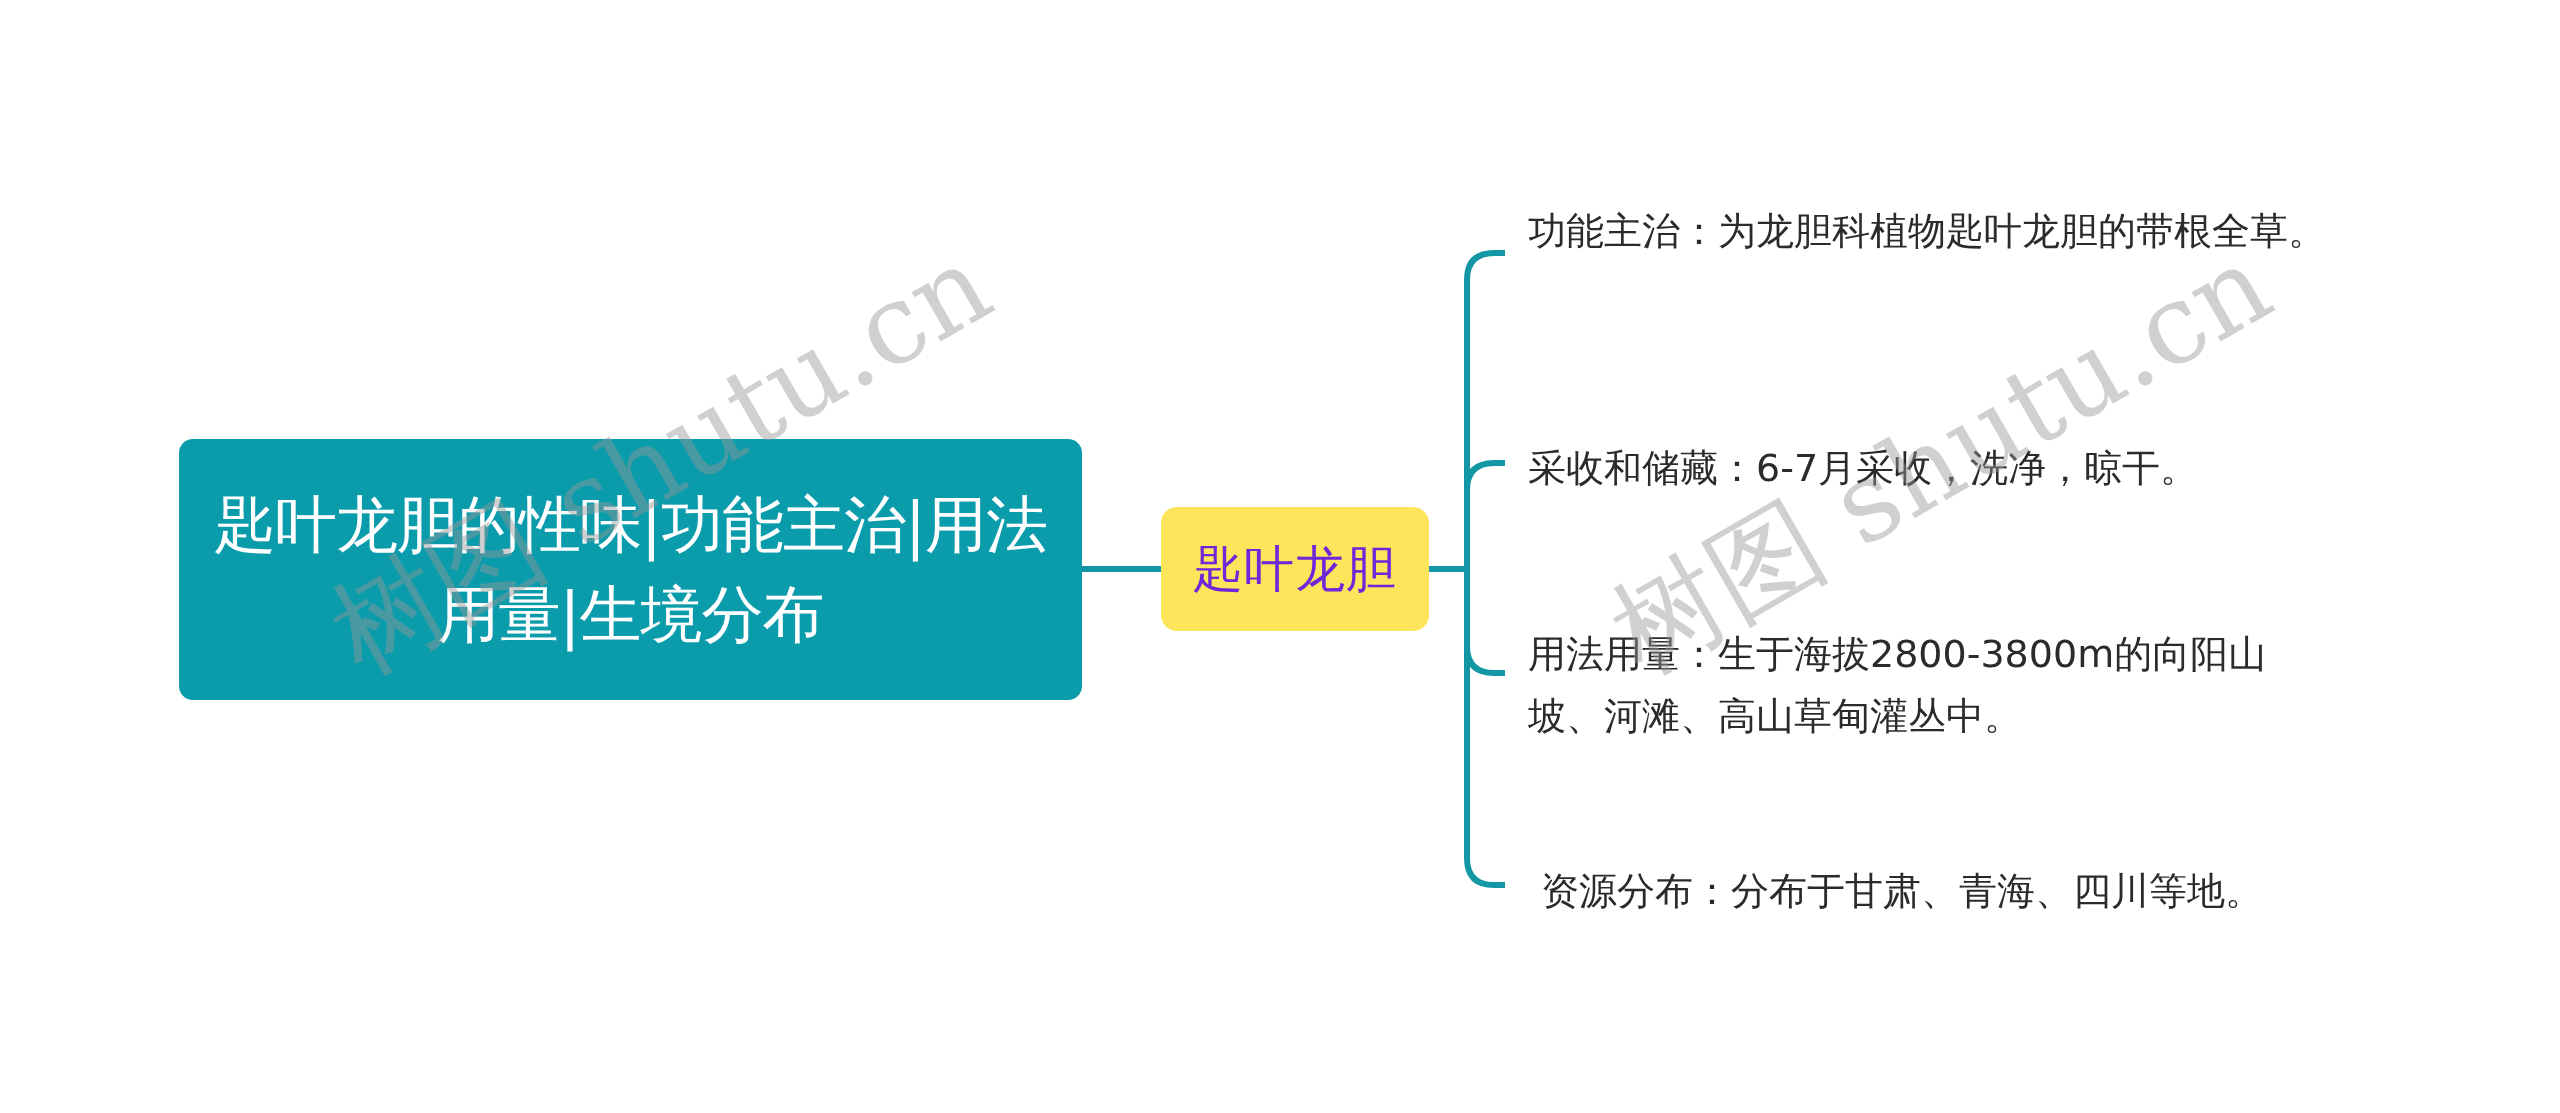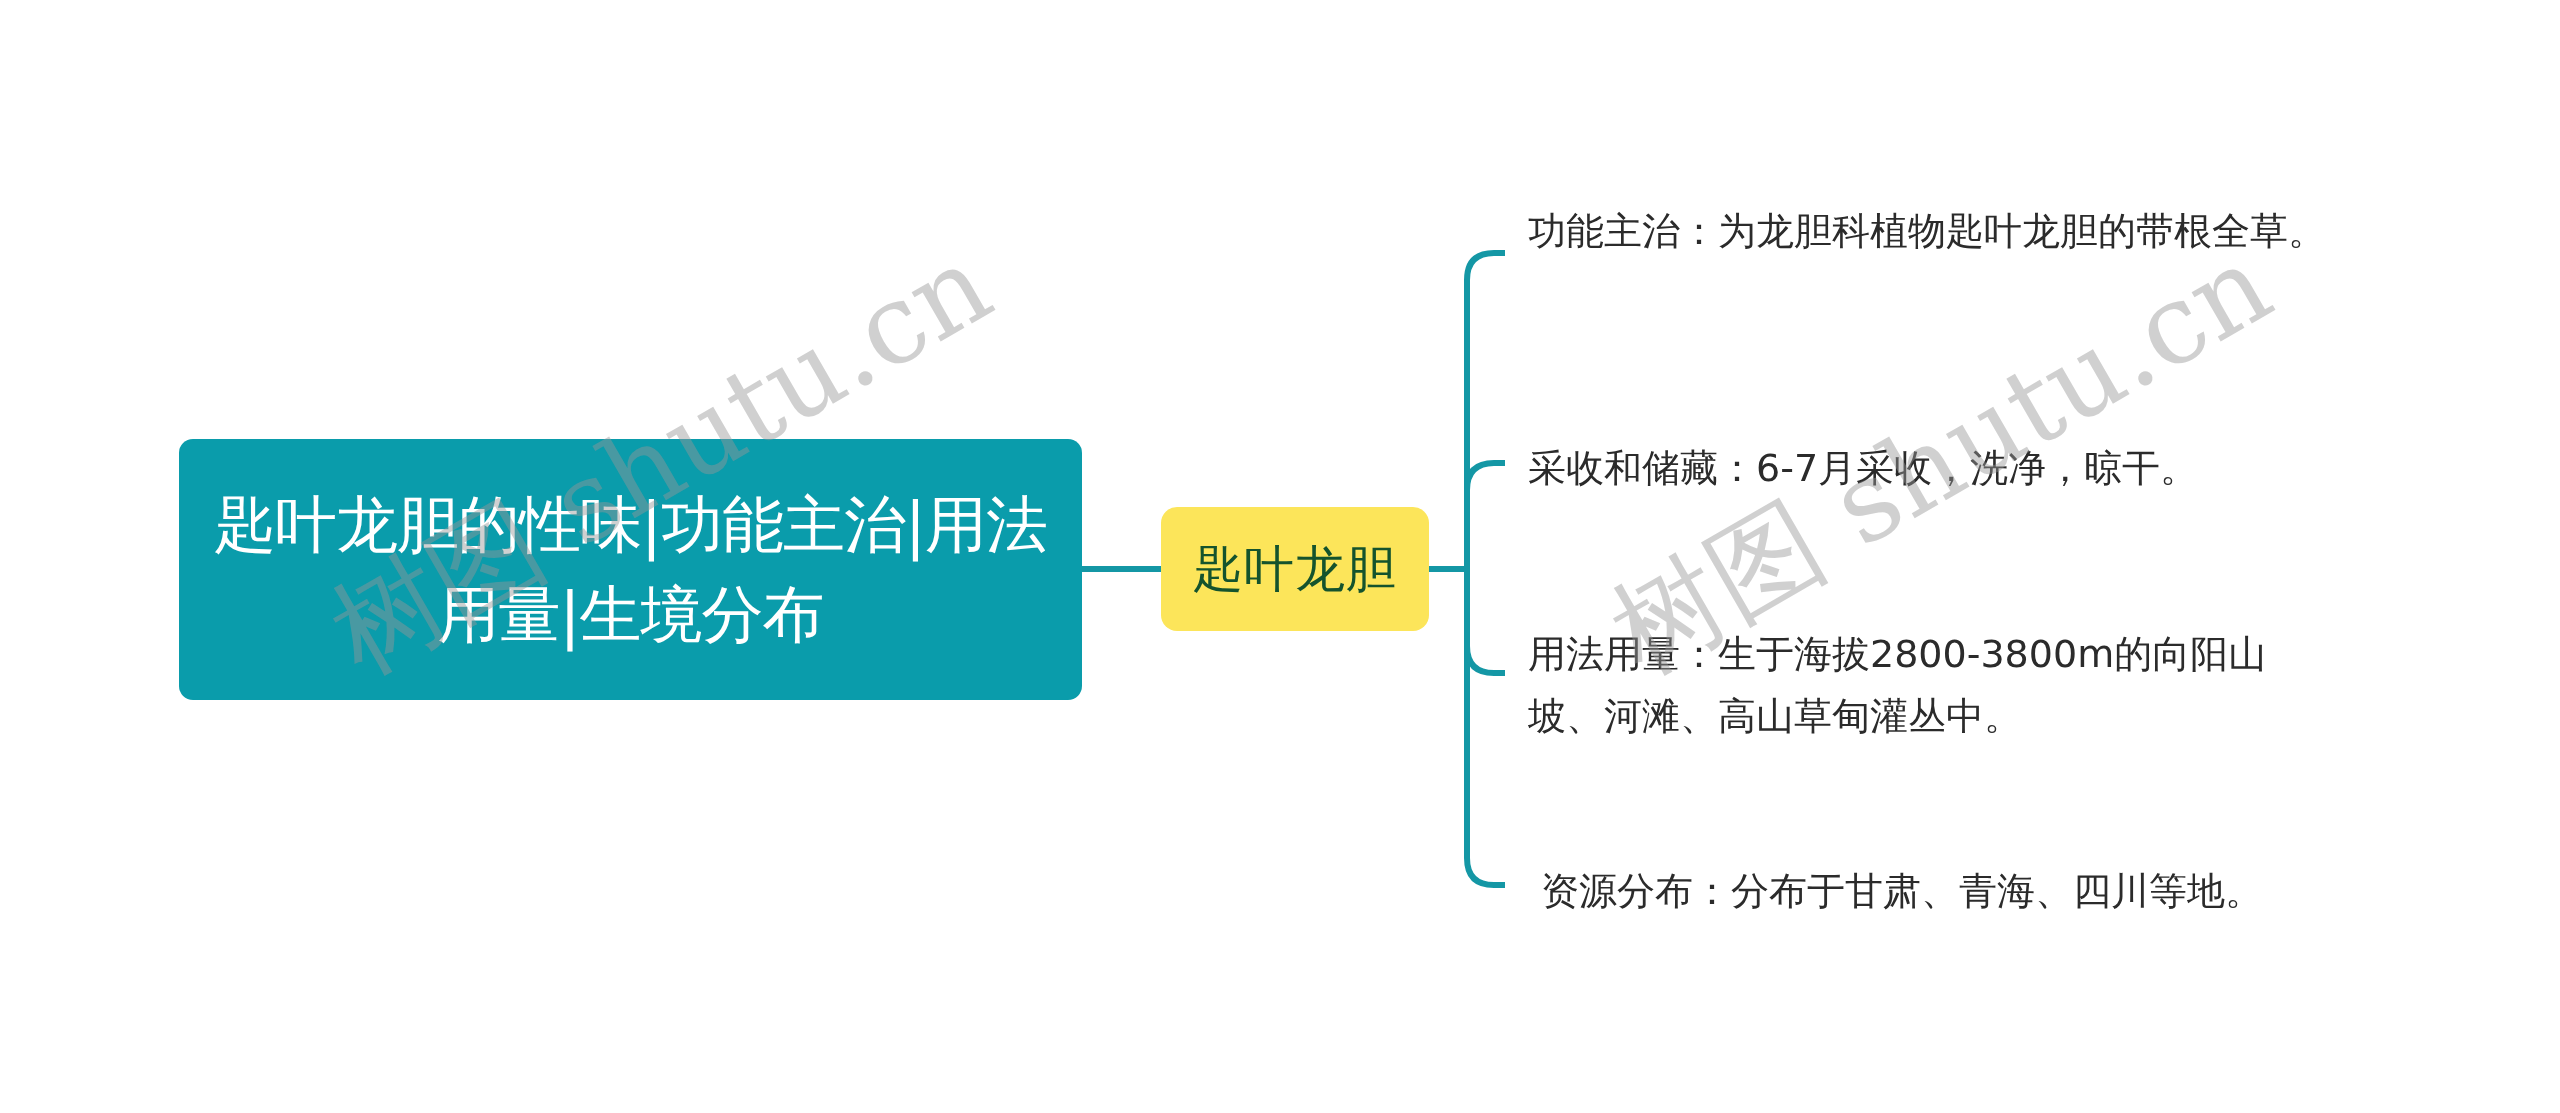--- a/index.html
+++ b/index.html
@@ -52,21 +52,21 @@
       top: 507px;
       width: 268px;
       height: 124px;
       background: #fce55a;
       border-radius: 16px;
       display: flex;
       align-items: center;
       justify-content: center;
     }
     .center-node .center-text {
-      color: #14532d;
+      color: #6d28d9;
       font-size: 50px;
       letter-spacing: 1px;
     }
     .leaf {
       position: absolute;
       left: 1528px;
       width: 850px;
       color: #2b2b2b;
       font-size: 38px;
       line-height: 62px;

